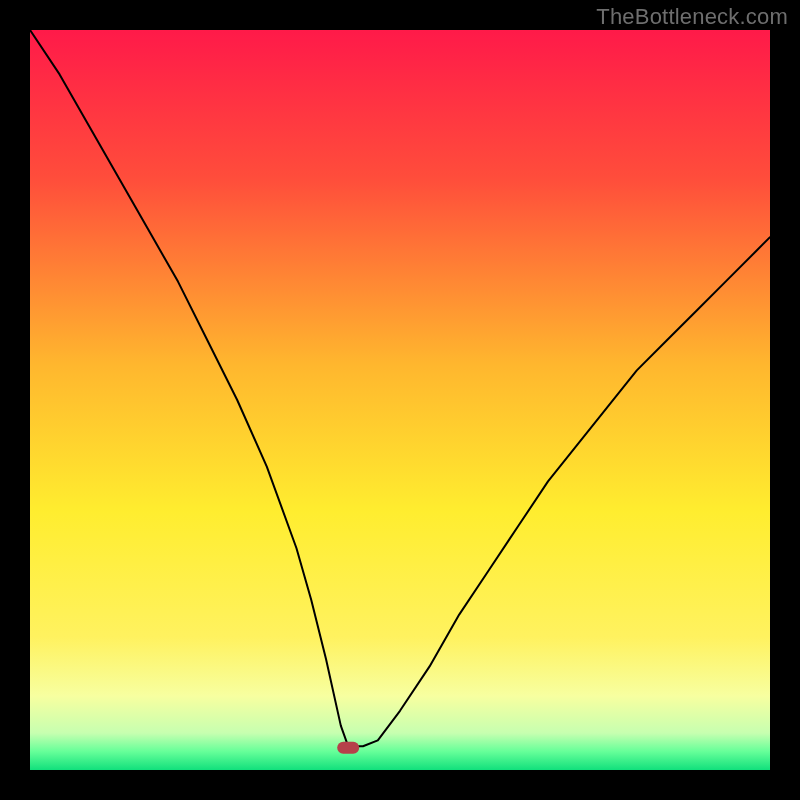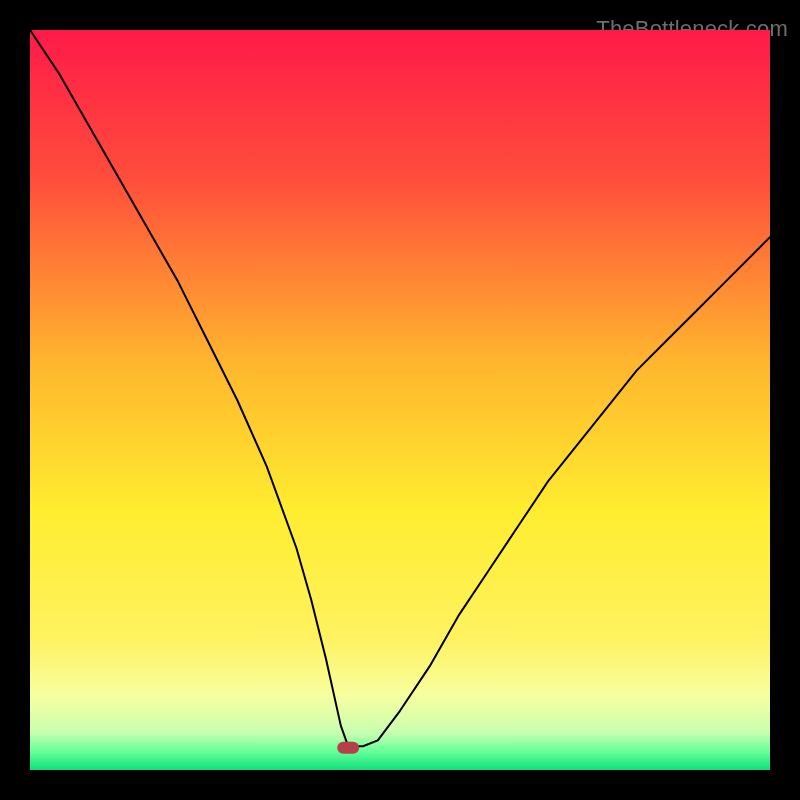--- a/index.html
+++ b/index.html
@@ -27,21 +27,20 @@
     height: 740px;
   }
   .watermark {
     position: absolute;
     top: 4px;
     right: 12px;
     color: #6e6e6e;
     font-size: 22px;
     font-weight: 500;
     letter-spacing: 0.2px;
-    margin-top: 12px;
   }
   svg { display: block; }
 </style>
 </head>
 <body>
 
 <div class="frame">
   <div class="watermark">TheBottleneck.com</div>
 
   <div class="plot">

